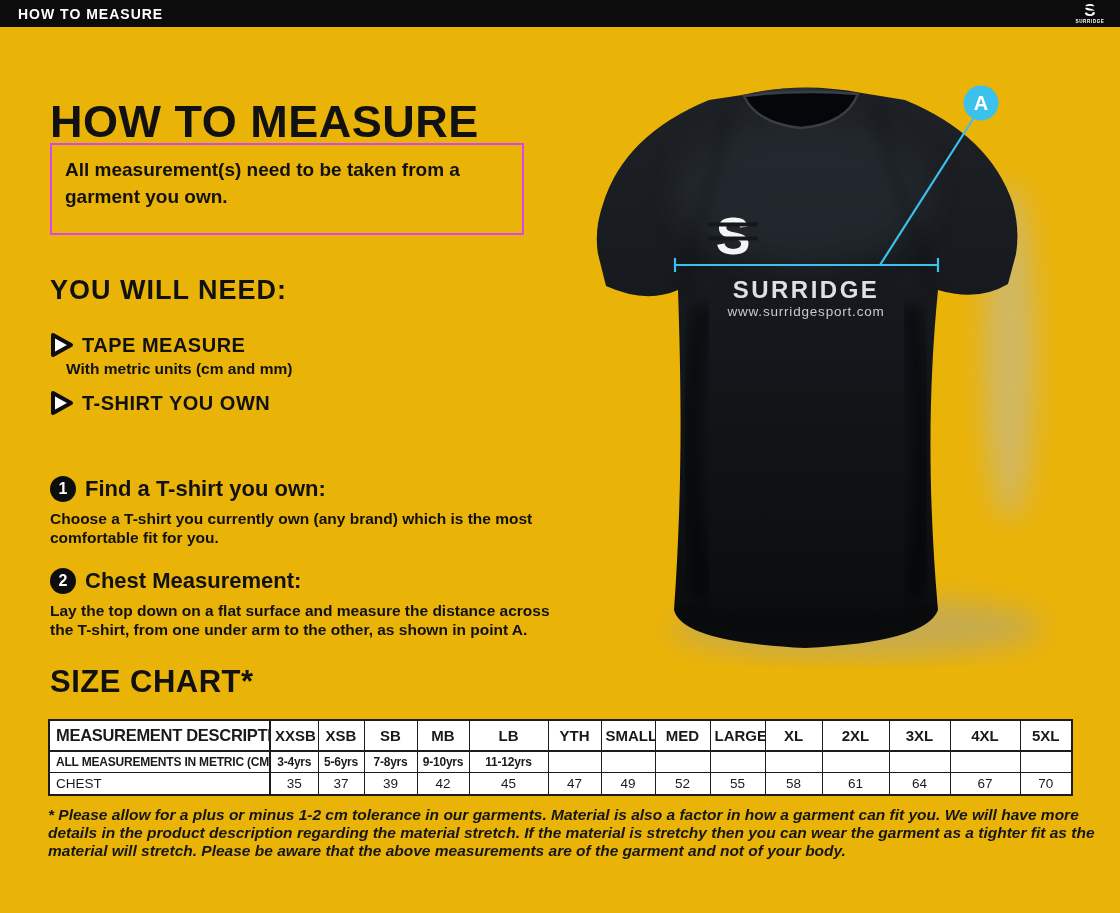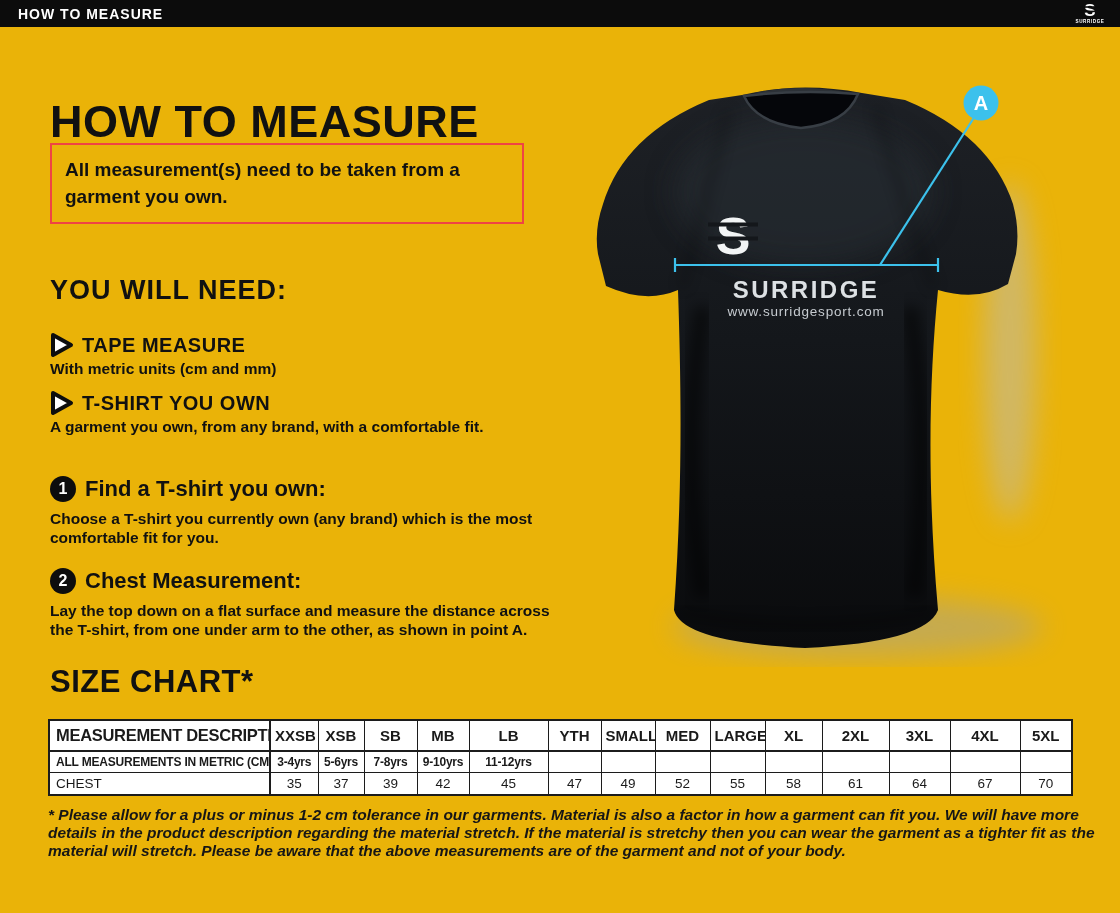--- a/index.html
+++ b/index.html
@@ -8,31 +8,31 @@
     font-family:"Liberation Sans","DejaVu Sans",sans-serif;color:#1a1a1a;
   }
   
   .topbar{position:absolute;top:0;left:0;width:1120px;height:27px;background:#0c0c0c;
     display:flex;align-items:center;}
   .topbar-title{margin-left:18px;font-size:14px;font-weight:bold;letter-spacing:1px;color:#ffffff;}
   .topbar-logo{position:absolute;right:10px;top:1px;}
   
   .page-title{position:absolute;left:50px;top:66px;font-size:45px;font-weight:bold;
     letter-spacing:0.5px;color:#111;white-space:nowrap;}
-  .notice-box{position:absolute;left:50px;top:143px;width:474px;height:81px;
-    border:2px solid #ef4444;box-sizing:border-box;padding:11px 13px;}
+  .notice-box{position:absolute;left:50px;top:143px;width:474px;height:92px;
+    border:2px solid #d946ef;box-sizing:border-box;padding:11px 13px;}
   .notice-box p{margin:0;font-size:19px;font-weight:bold;line-height:27px;color:#111;}
   .need-heading{position:absolute;left:50px;top:253px;font-size:27px;font-weight:bold;
     letter-spacing:1px;color:#111;white-space:nowrap;}
   
   .need-item{position:absolute;left:50px;}
   .need-item .head{display:flex;align-items:center;}
   .need-item .tri{width:24px;height:26px;margin-right:8px;flex:0 0 auto;}
   .need-label{font-size:20px;font-weight:bold;letter-spacing:0.5px;color:#111;white-space:nowrap;}
-  .need-desc{margin:2px 0 0 0;font-size:15.5px;font-weight:bold;color:#111;white-space:nowrap;}
+  .need-desc{margin:2px 0 0 16px;font-size:15.5px;font-weight:bold;color:#111;white-space:nowrap;}
   #need-0{top:332px;}
   #need-1{top:390px;}
   
   .step{position:absolute;left:50px;width:530px;}
   .step .head{display:flex;align-items:center;}
   .step-num{width:26px;height:26px;border-radius:50%;background:#0d0d0d;color:#fff;
     display:flex;align-items:center;justify-content:center;font-size:16px;font-weight:bold;
     margin-right:9px;flex:0 0 auto;}
   .step-title{font-size:22px;font-weight:bold;color:#111;white-space:nowrap;}
   .step-desc{margin:7px 0 0 0;font-size:15.5px;font-weight:bold;line-height:19px;color:#111;width:525px;}
@@ -93,21 +93,20 @@
     <p class="need-desc">With metric units (cm and mm)</p>
   </div>
 
   <div class="need-item" id="need-1">
     <div class="head">
       <svg class="tri" viewBox="0 0 24 26">
         <polygon points="3,3 21,13 3,23" fill="#ffffff" stroke="#0d0d0d" stroke-width="4" stroke-linejoin="round"></polygon>
       </svg>
       <span class="need-label">T-SHIRT YOU OWN</span>
     </div>
-    <p class="need-desc">A garment you own, from any brand, with a comfortable fit.</p>
   </div>
 
   <div class="step" id="step-0">
     <div class="head">
       <span class="step-num">1</span>
       <span class="step-title">Find a T-shirt you own:</span>
     </div>
     <p class="step-desc">Choose a T-shirt you currently own (any brand) which is the most comfortable fit for you.</p>
   </div>
 

